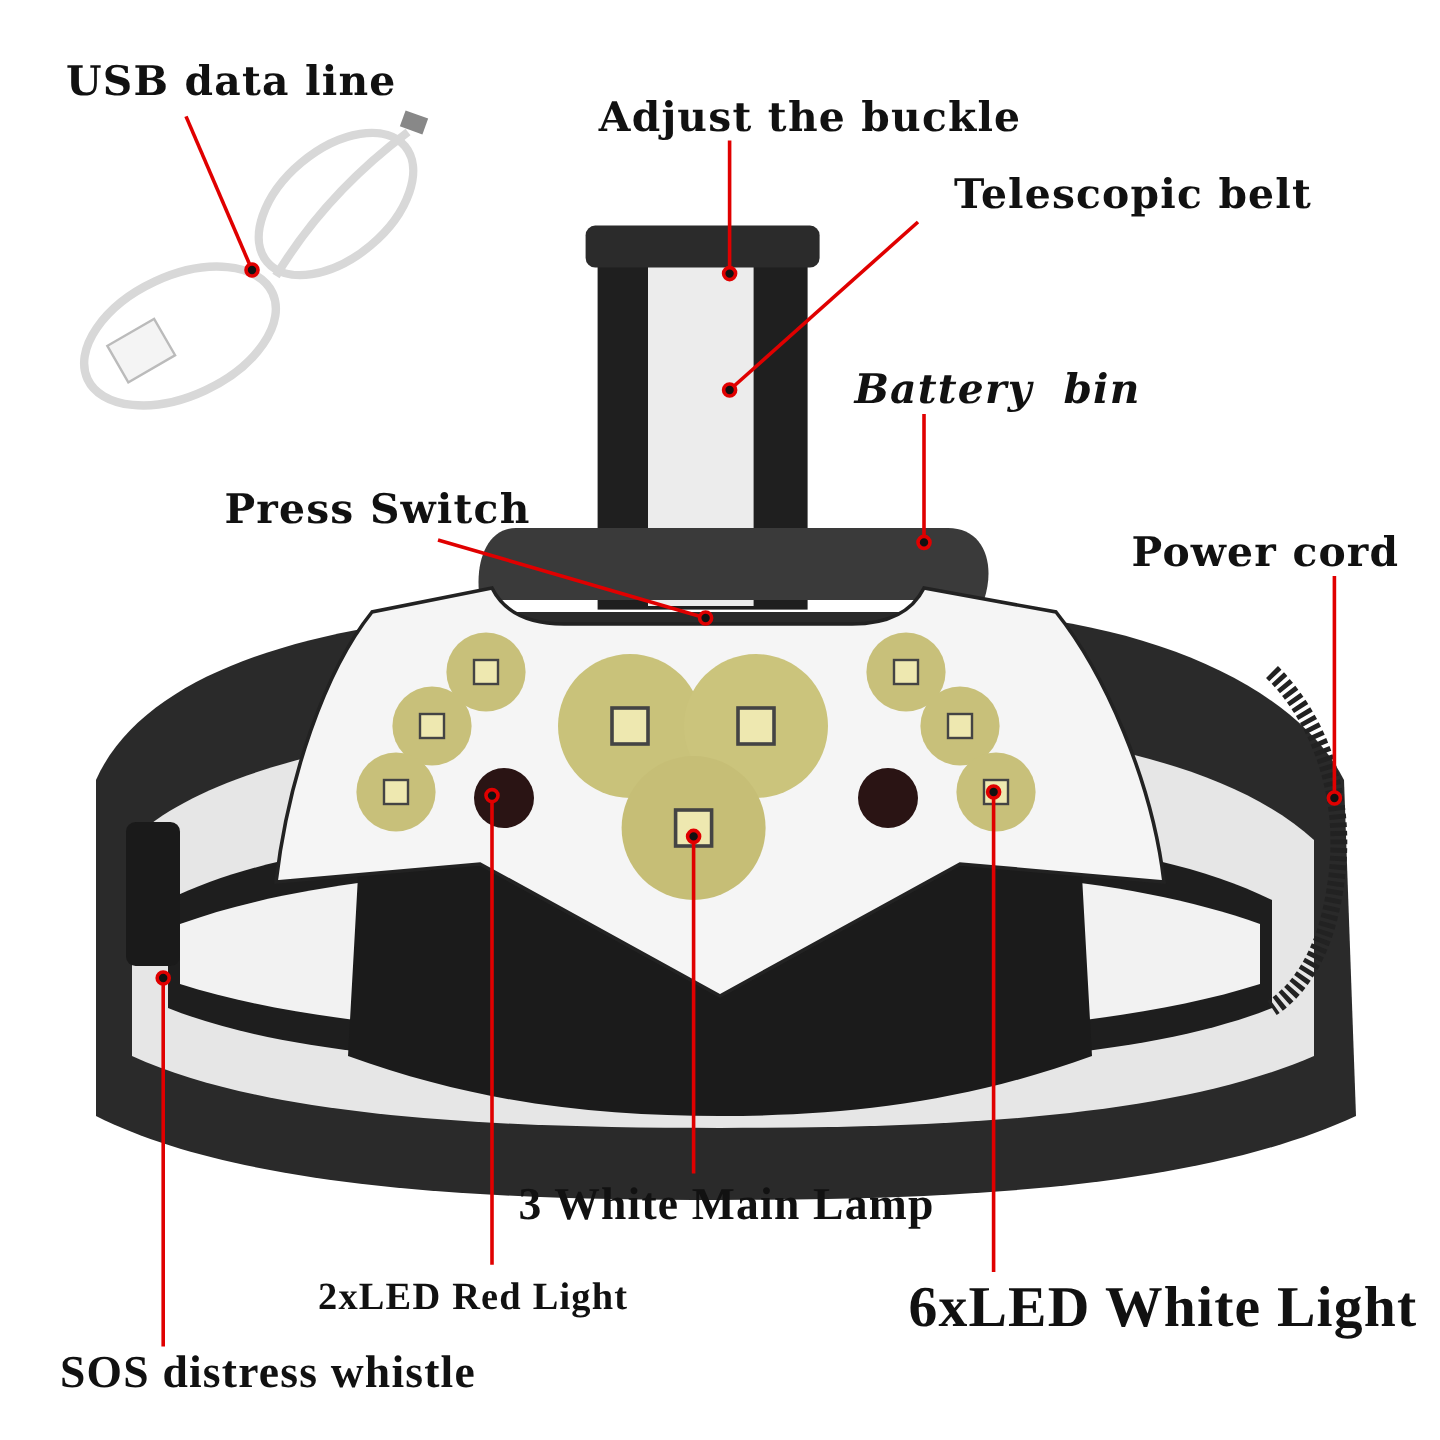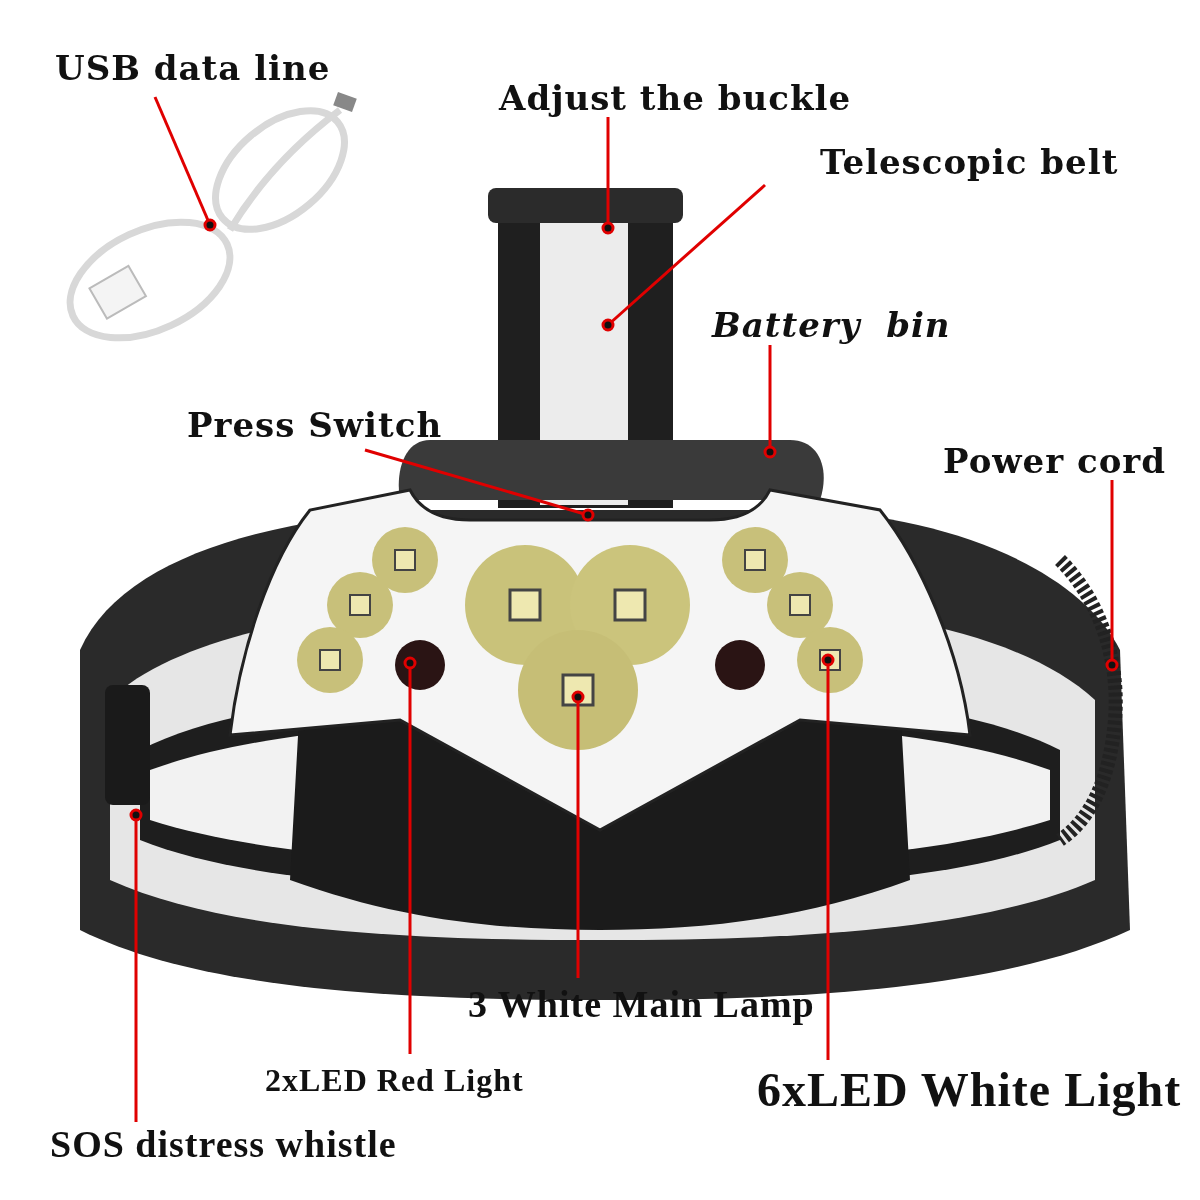--- a/index.html
+++ b/index.html
@@ -94,20 +94,20 @@
       <circle cx="1112" cy="665" r="5"></circle>
     <circle cx="578" cy="697" r="5"></circle>
       <circle cx="410" cy="663" r="5"></circle>
       <circle cx="828" cy="660" r="5"></circle>
     <circle cx="136" cy="815" r="5"></circle>
   </g>
 </svg>
 
 <div class="label" style="left:55px;top:48px;">USB data line</div>
 <div class="label" style="left:475px;top:78px;margin-left:24px;">Adjust the buckle</div>
-<div class="label" style="left:820px;top:142px;text-align:right;">Telescopic belt</div>
+<div class="label" style="left:795px;top:142px;text-align:right;">Telescopic belt</div>
 <div class="label" style="left:712px;top:305px;white-space:pre;font-style:italic;">Battery  bin</div>
 <div class="label" style="left:139px;top:405px;margin-left:48px;">Press Switch</div>
 <div class="label" style="left:943px;top:441px;">Power cord</div>
-<div class="label cond" style="left:432px;top:982px;font-size:38px;margin-left:36px;">3 White Main Lamp</div>
+<div class="label cond" style="left:432px;top:982px;font-size:38px;">3 White Main Lamp</div>
 <div class="label cond" style="left:265px;top:1062px;font-size:32px;">2xLED Red Light</div>
 <div class="label cond" style="left:757px;top:1062px;font-size:48px;">6xLED White Light</div>
 <div class="label cond" style="left:50px;top:1122px;font-size:38px;text-align:right;">SOS distress whistle</div>
 
 </body></html>

